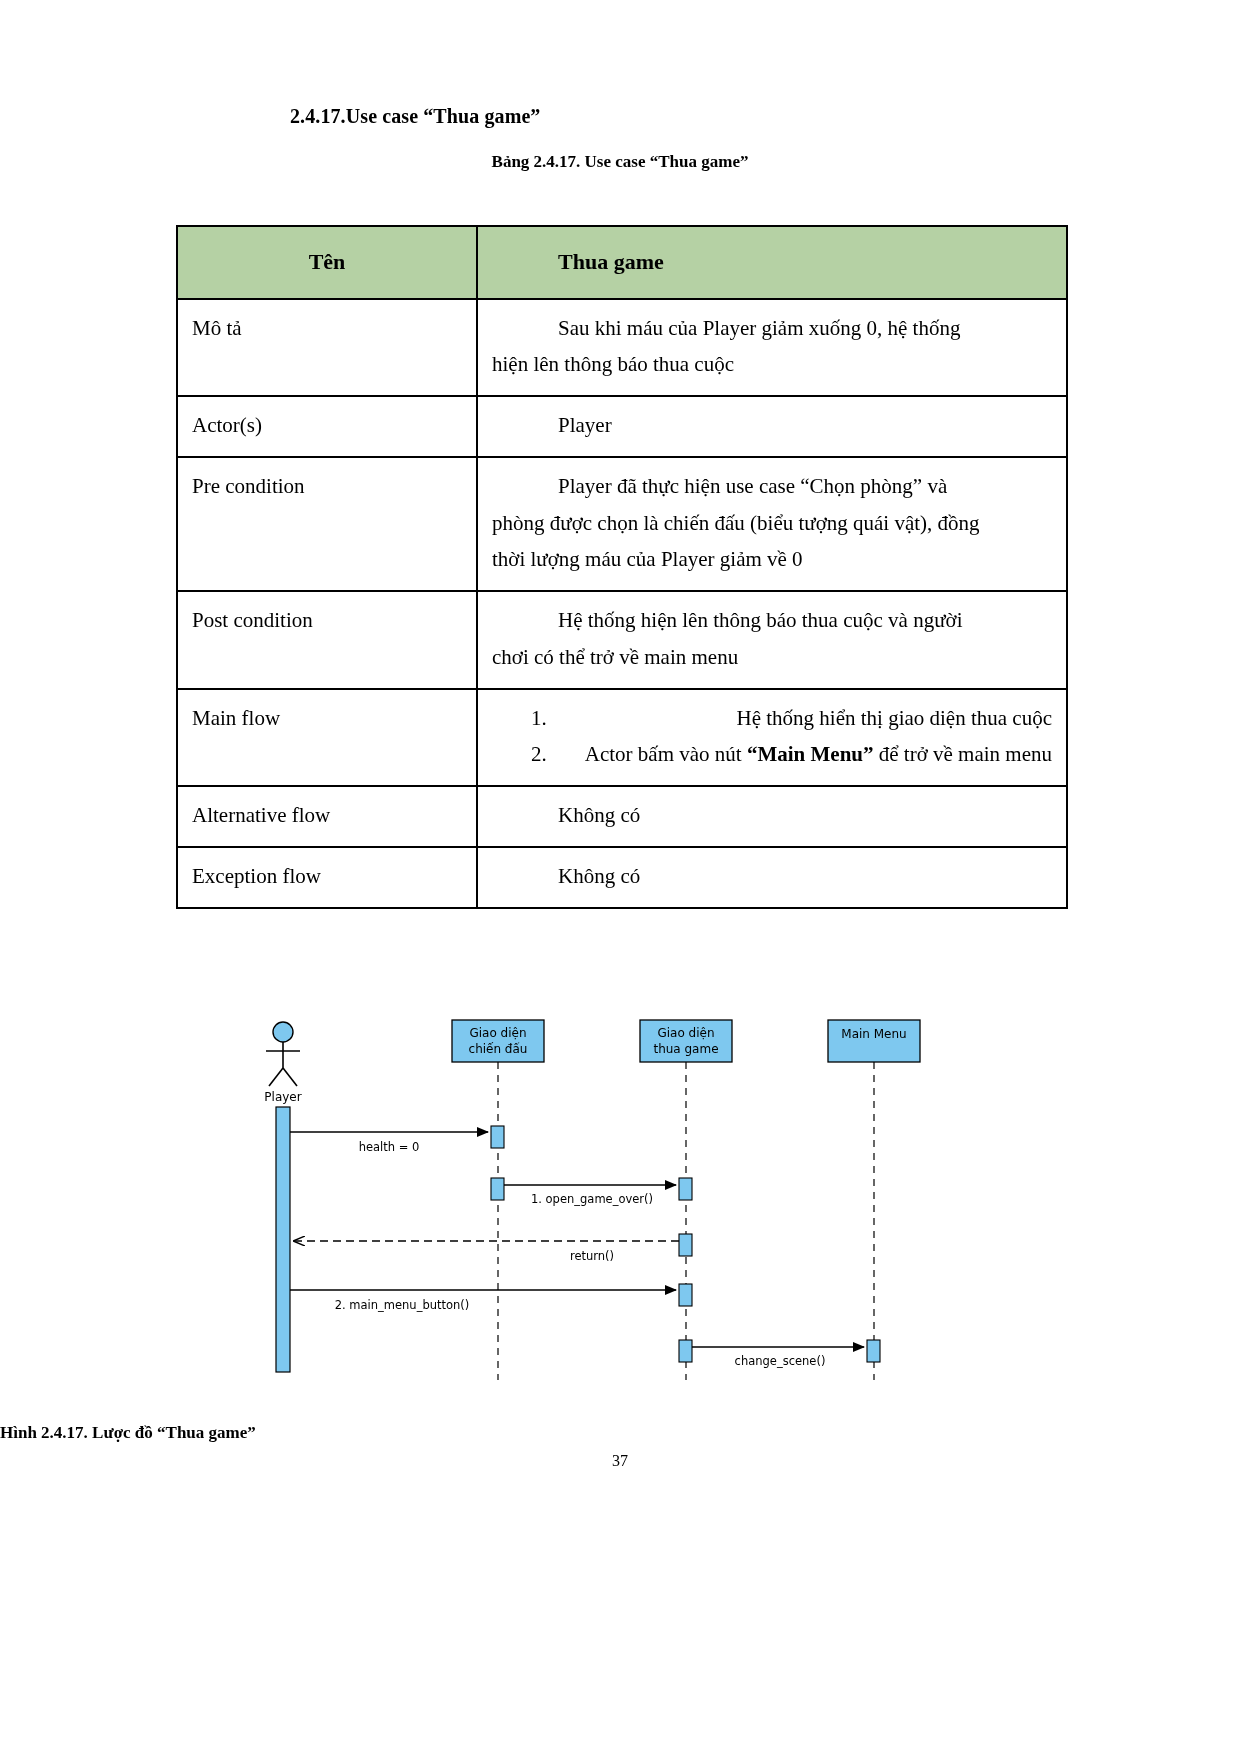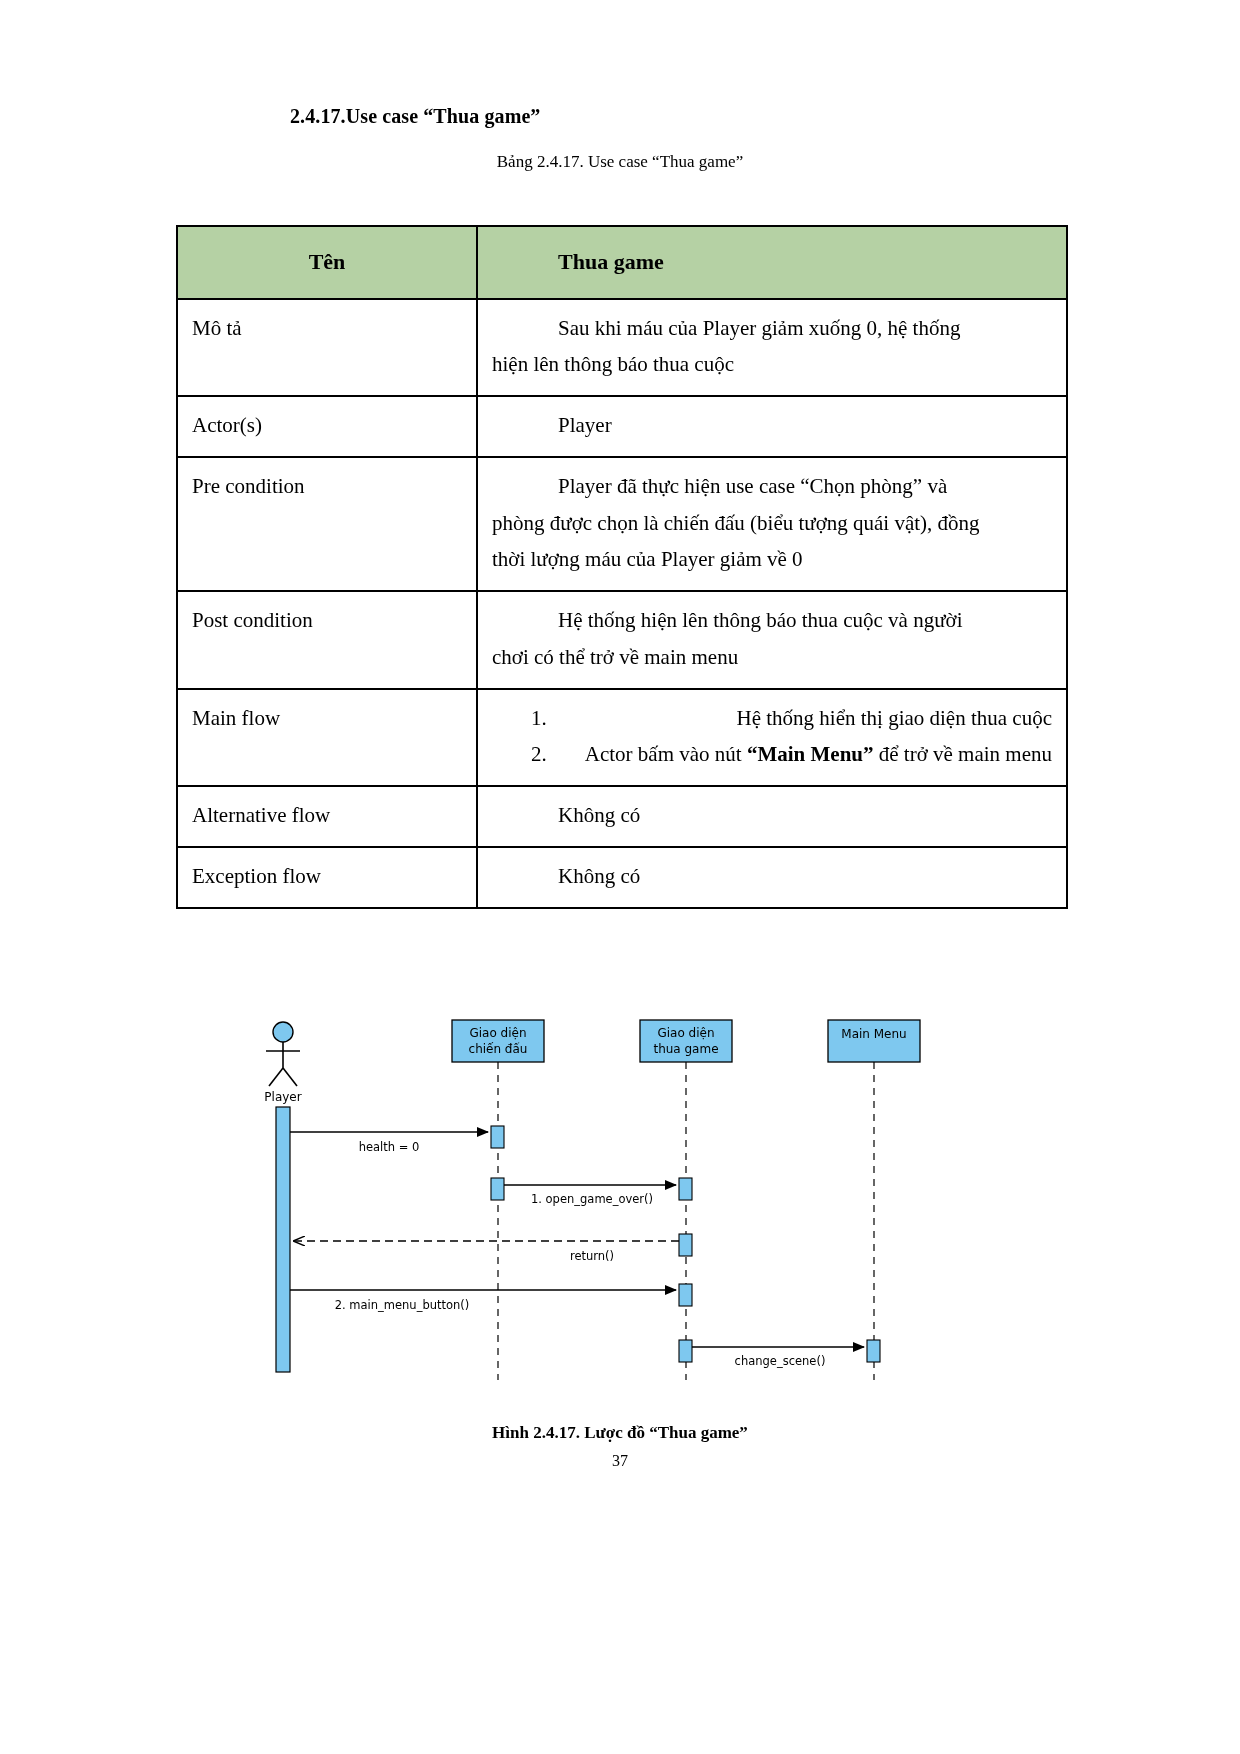--- a/index.html
+++ b/index.html
@@ -29,21 +29,21 @@
     font-weight: bold;
     letter-spacing: 0.1px;
   }
   .table-caption {
     position: absolute;
     left: 0;
     top: 152px;
     width: 1240px;
     text-align: center;
     font-size: 17px;
-    font-weight: normal;
+    font-weight: bold;
   }
   table.usecase {
     position: absolute;
     left: 176px;
     top: 225px;
     width: 890px;
     border-collapse: collapse;
     table-layout: fixed;
   }
   table.usecase td {
@@ -88,21 +88,20 @@
   ol.flow li {
     font-size: 21px;
     line-height: 1.75;
     padding-left: 8px;
   }
   .figure-caption {
     position: absolute;
     left: 0;
     top: 1423px;
     width: 1240px;
-    text-align: center;
     font-size: 17px;
     font-weight: bold;
   }
   .page-number {
     position: absolute;
     left: 0;
     top: 1452px;
     width: 1240px;
     text-align: center;
     font-size: 16px;

